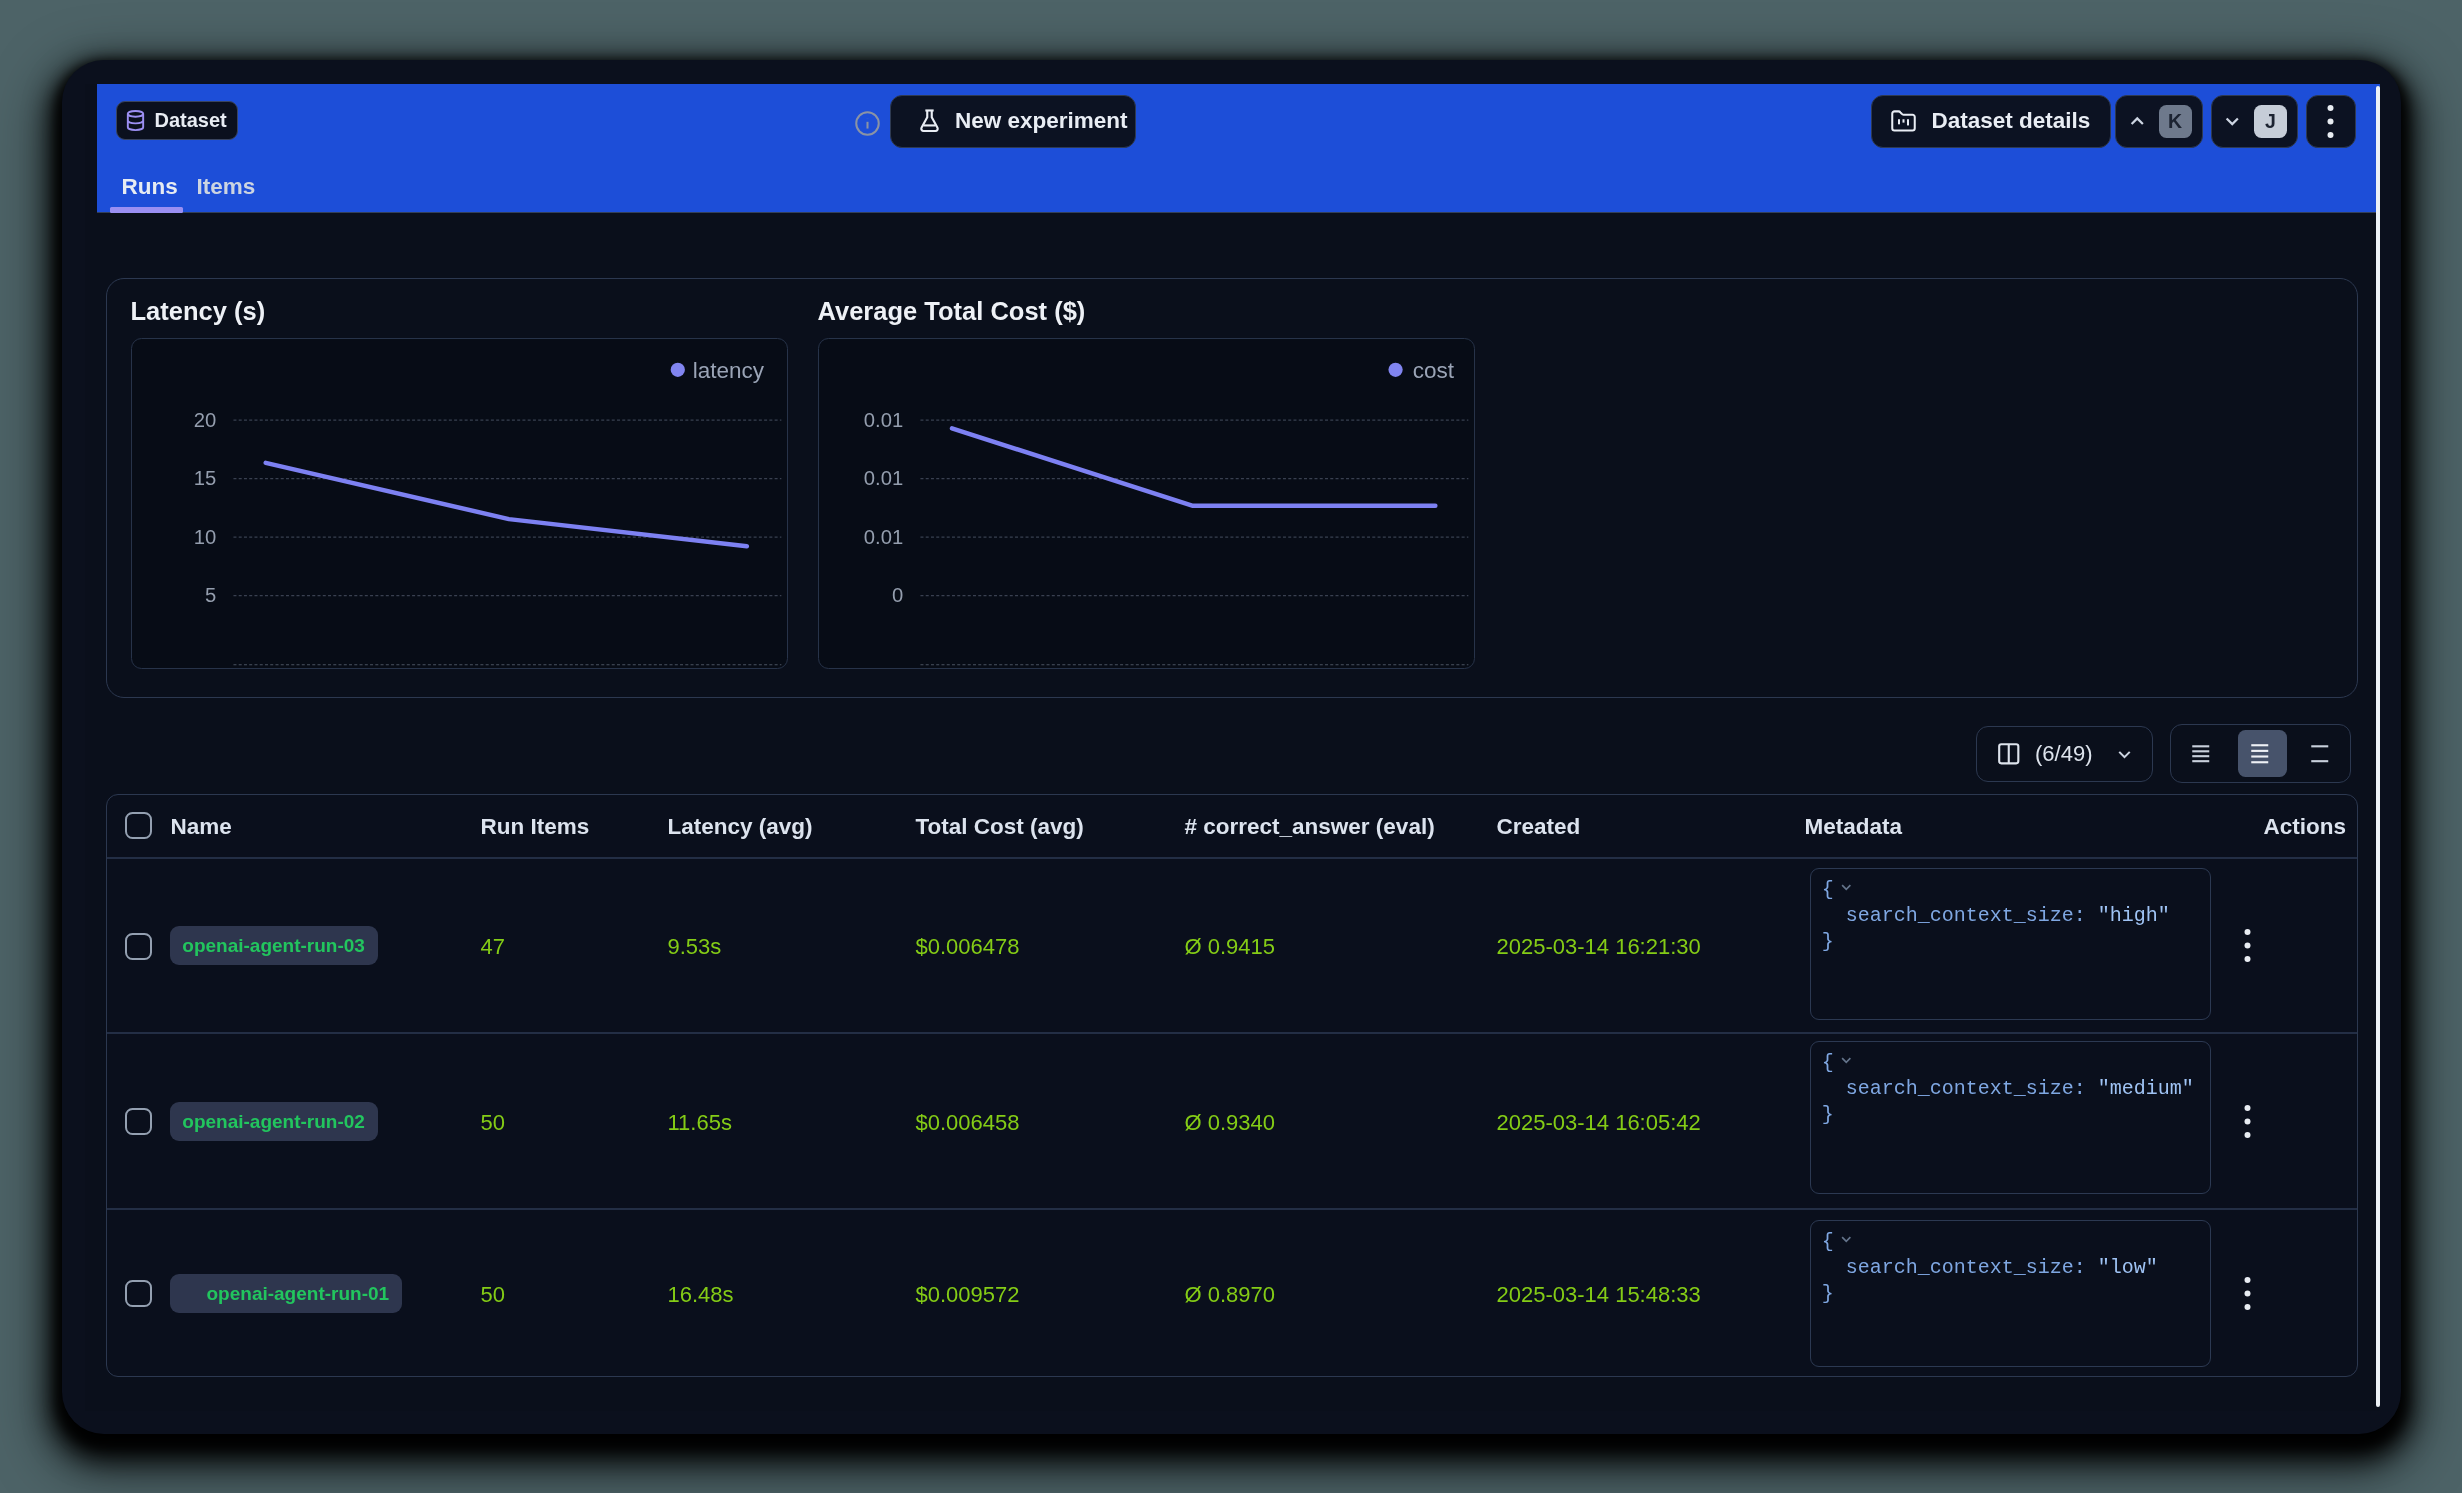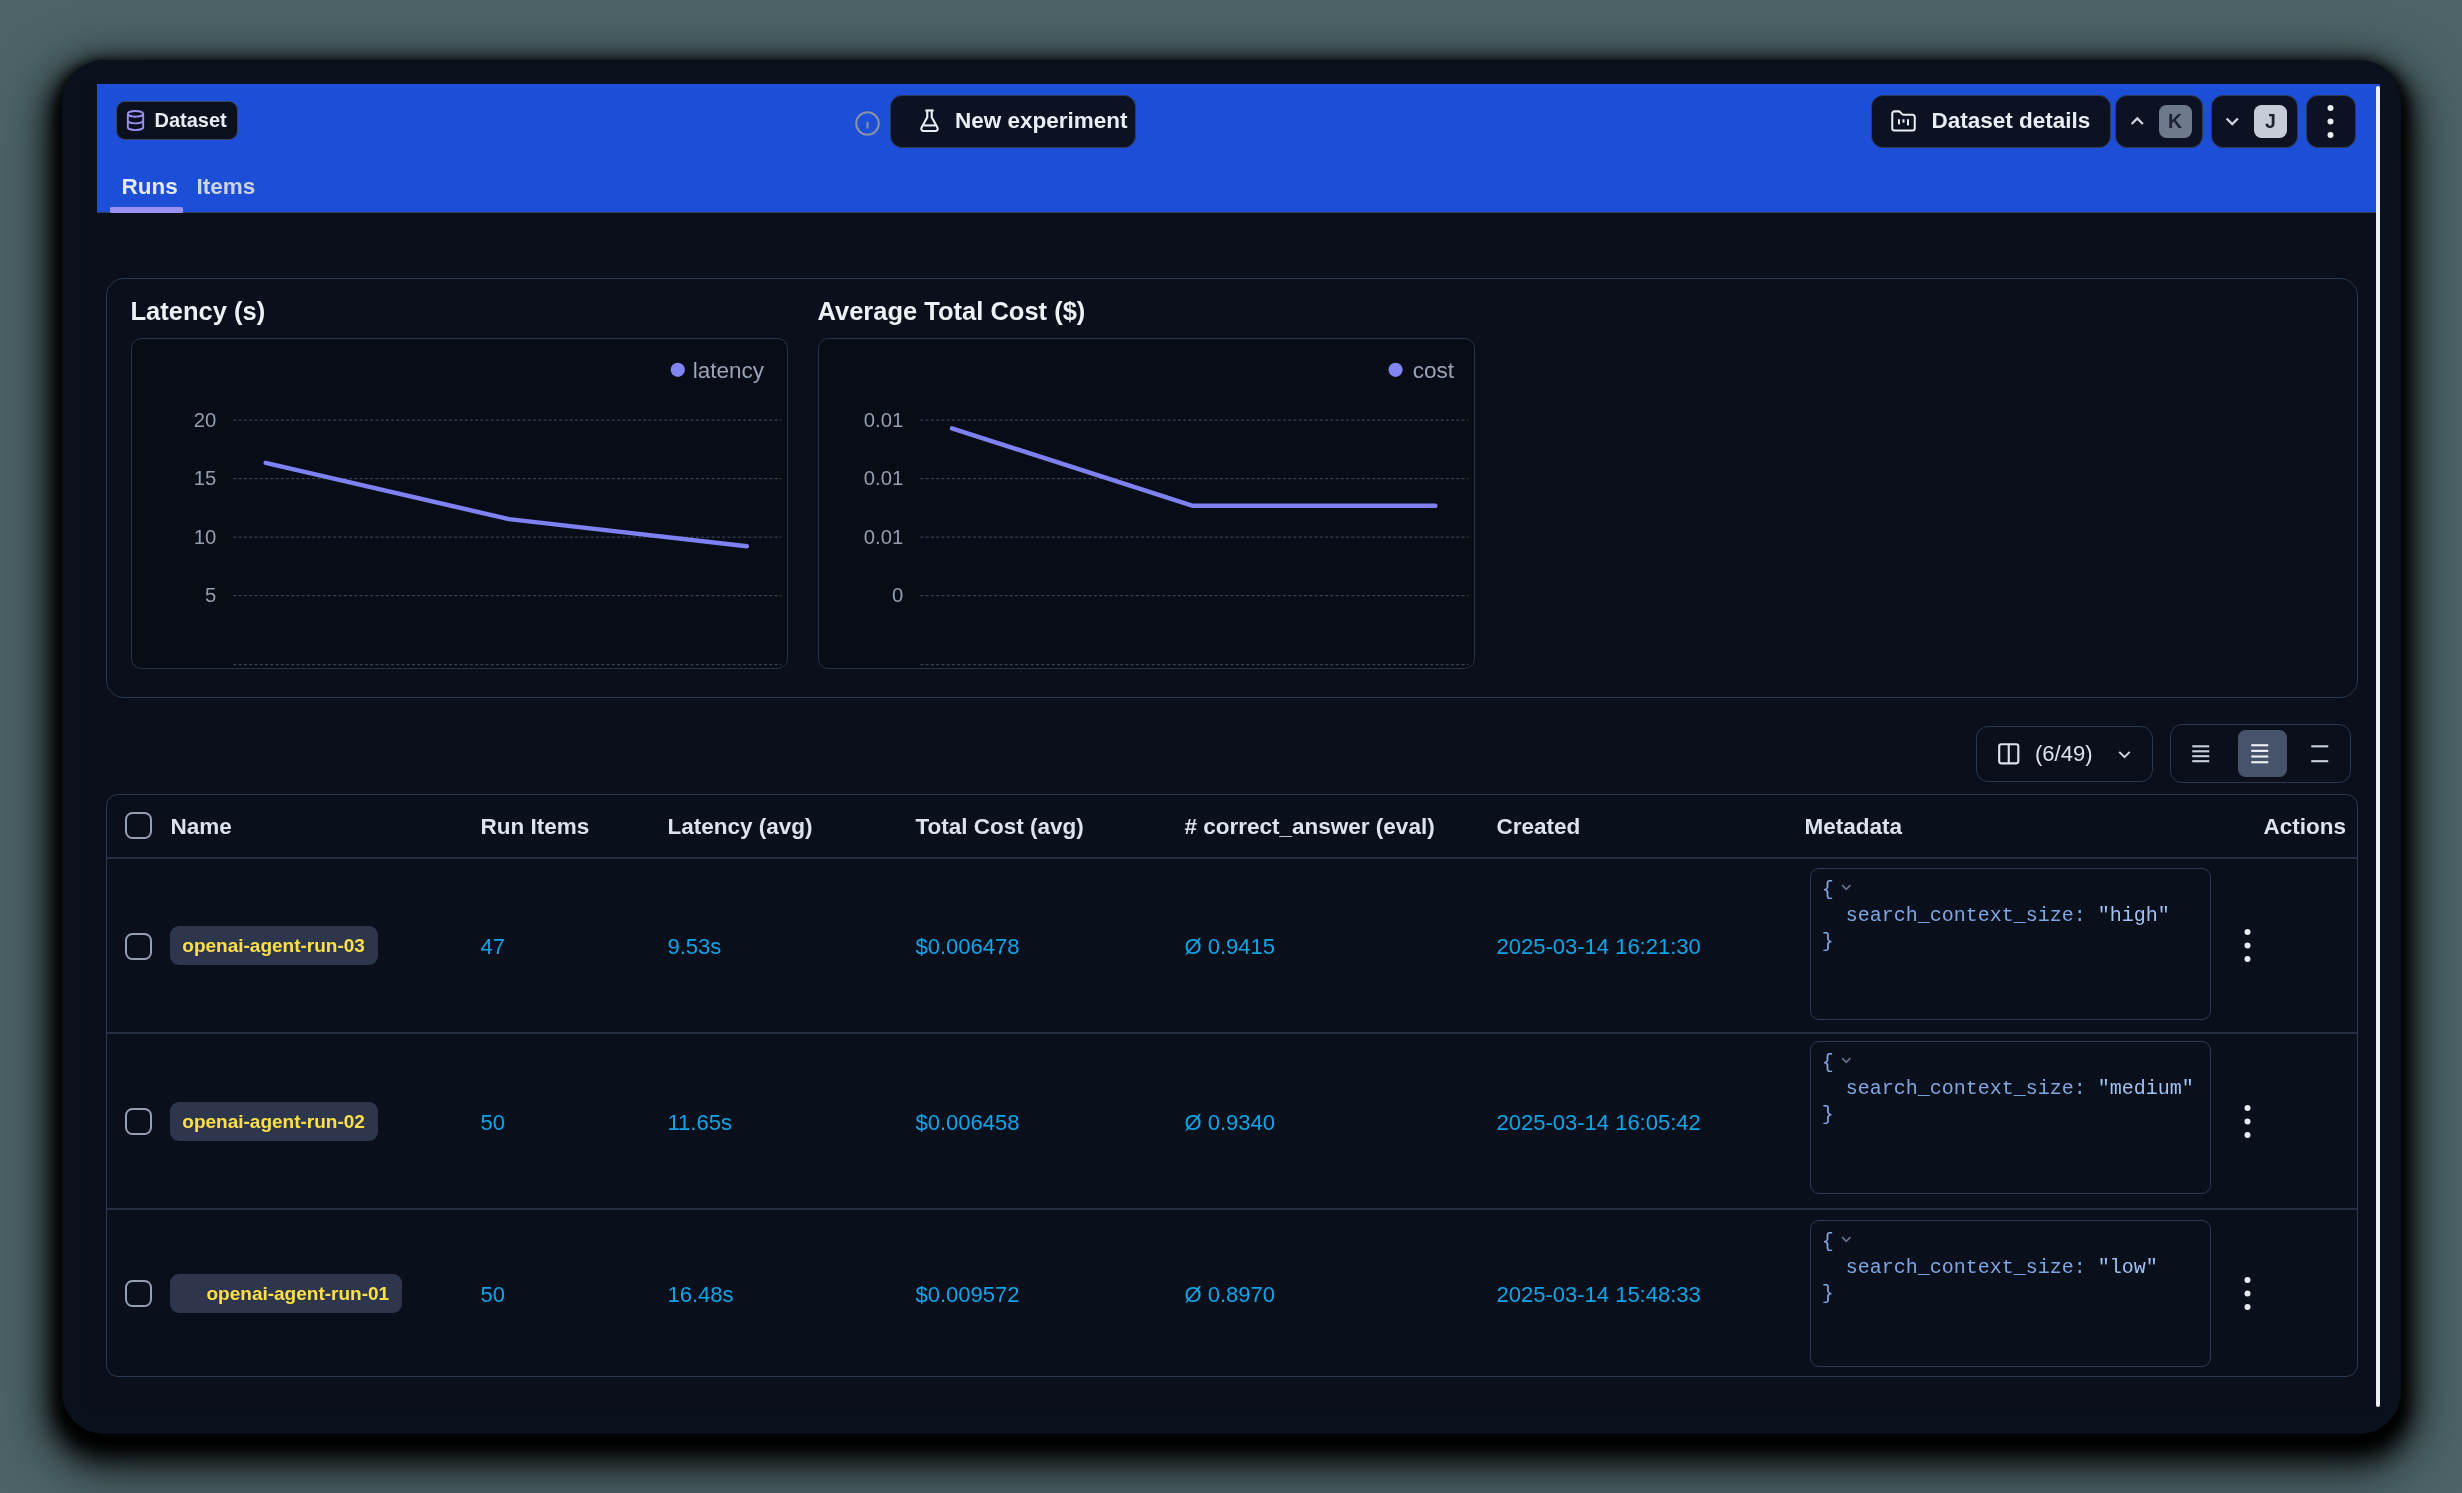--- a/index.html
+++ b/index.html
@@ -45,22 +45,22 @@
 .card { position:absolute; top:59px; width:657px; height:331px; border:1.5px solid #273349; border-radius:10.5px; background:#070c16; }
 
 #selcols { position:absolute; left:1891px; top:642px; width:177px; height:56px; border:1.5px solid #2c3850; border-radius:12px; display:flex; align-items:center; padding-left:19.5px; gap:13.5px; color:#dde3ec; font-size:22px; }
 #togglegrp { position:absolute; left:2085px; top:640px; width:181px; height:59px; border:1.5px solid #2c3850; border-radius:12px; display:flex; align-items:center; justify-content:space-around; }
 #togactive { position:absolute; left:67px; top:5.3px; width:49px; height:47px; background:#47536b; border-radius:7.5px; }
 
 #table { position:absolute; left:21px; top:710px; width:2252px; height:583px; border:1.5px solid #2c3850; border-radius:12px; background:#0a0f1c; }
 .th { position:absolute; top:0; height:63px; line-height:63px; font-size:22.5px; font-weight:600; color:#dce3ee; }
 .rowsep { position:absolute; left:0; width:100%; height:1.5px; background:#232e45; }
 .cbx { position:absolute; left:18px; width:27px; height:27px; border:2.3px solid #94a0b1; border-radius:7.5px; }
-.npill { position:absolute; left:63px; height:39px; background:#2e364e; border-radius:9px; display:flex; align-items:center; padding:0 12.8px; font-size:19px; font-weight:bold; color:#fde047; }
-.val { position:absolute; font-size:22px; color:#0ea5e9; }
+.npill { position:absolute; left:63px; height:39px; background:#2e364e; border-radius:9px; display:flex; align-items:center; padding:0 12.8px; font-size:19px; font-weight:bold; color:#22c55e; }
+.val { position:absolute; font-size:22px; color:#84cc16; }
 .mbox { position:absolute; left:1703px; width:401px; border:1.5px solid #2c3952; border-radius:9px; font-family:"Liberation Mono", monospace; font-size:20px; color:#7fa7e2; padding:8.3px 0 0 11.3px; line-height:26px; white-space:pre; }
 .mval { color:#9fc3f4; }
 .kebab { position:absolute; left:2136px; }
 </style>
 </head>
 <body>
 <div id="window">
   <div id="viewport">
     <div id="apphead">
       <div id="badge">

